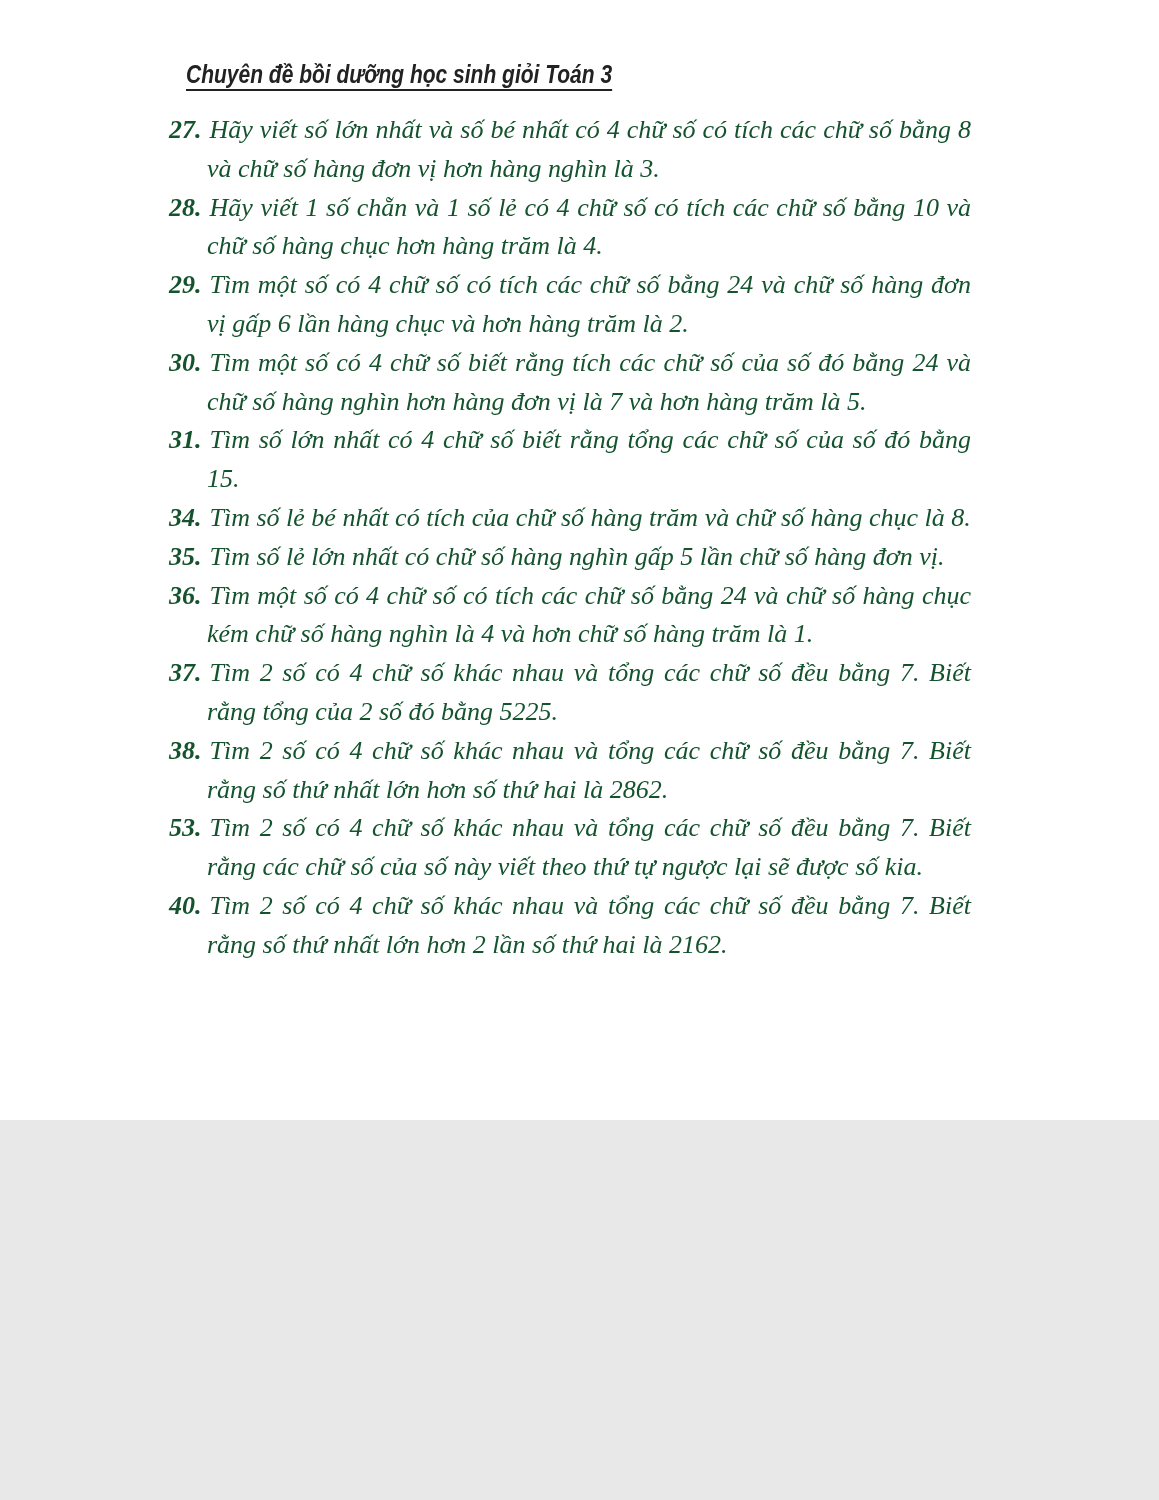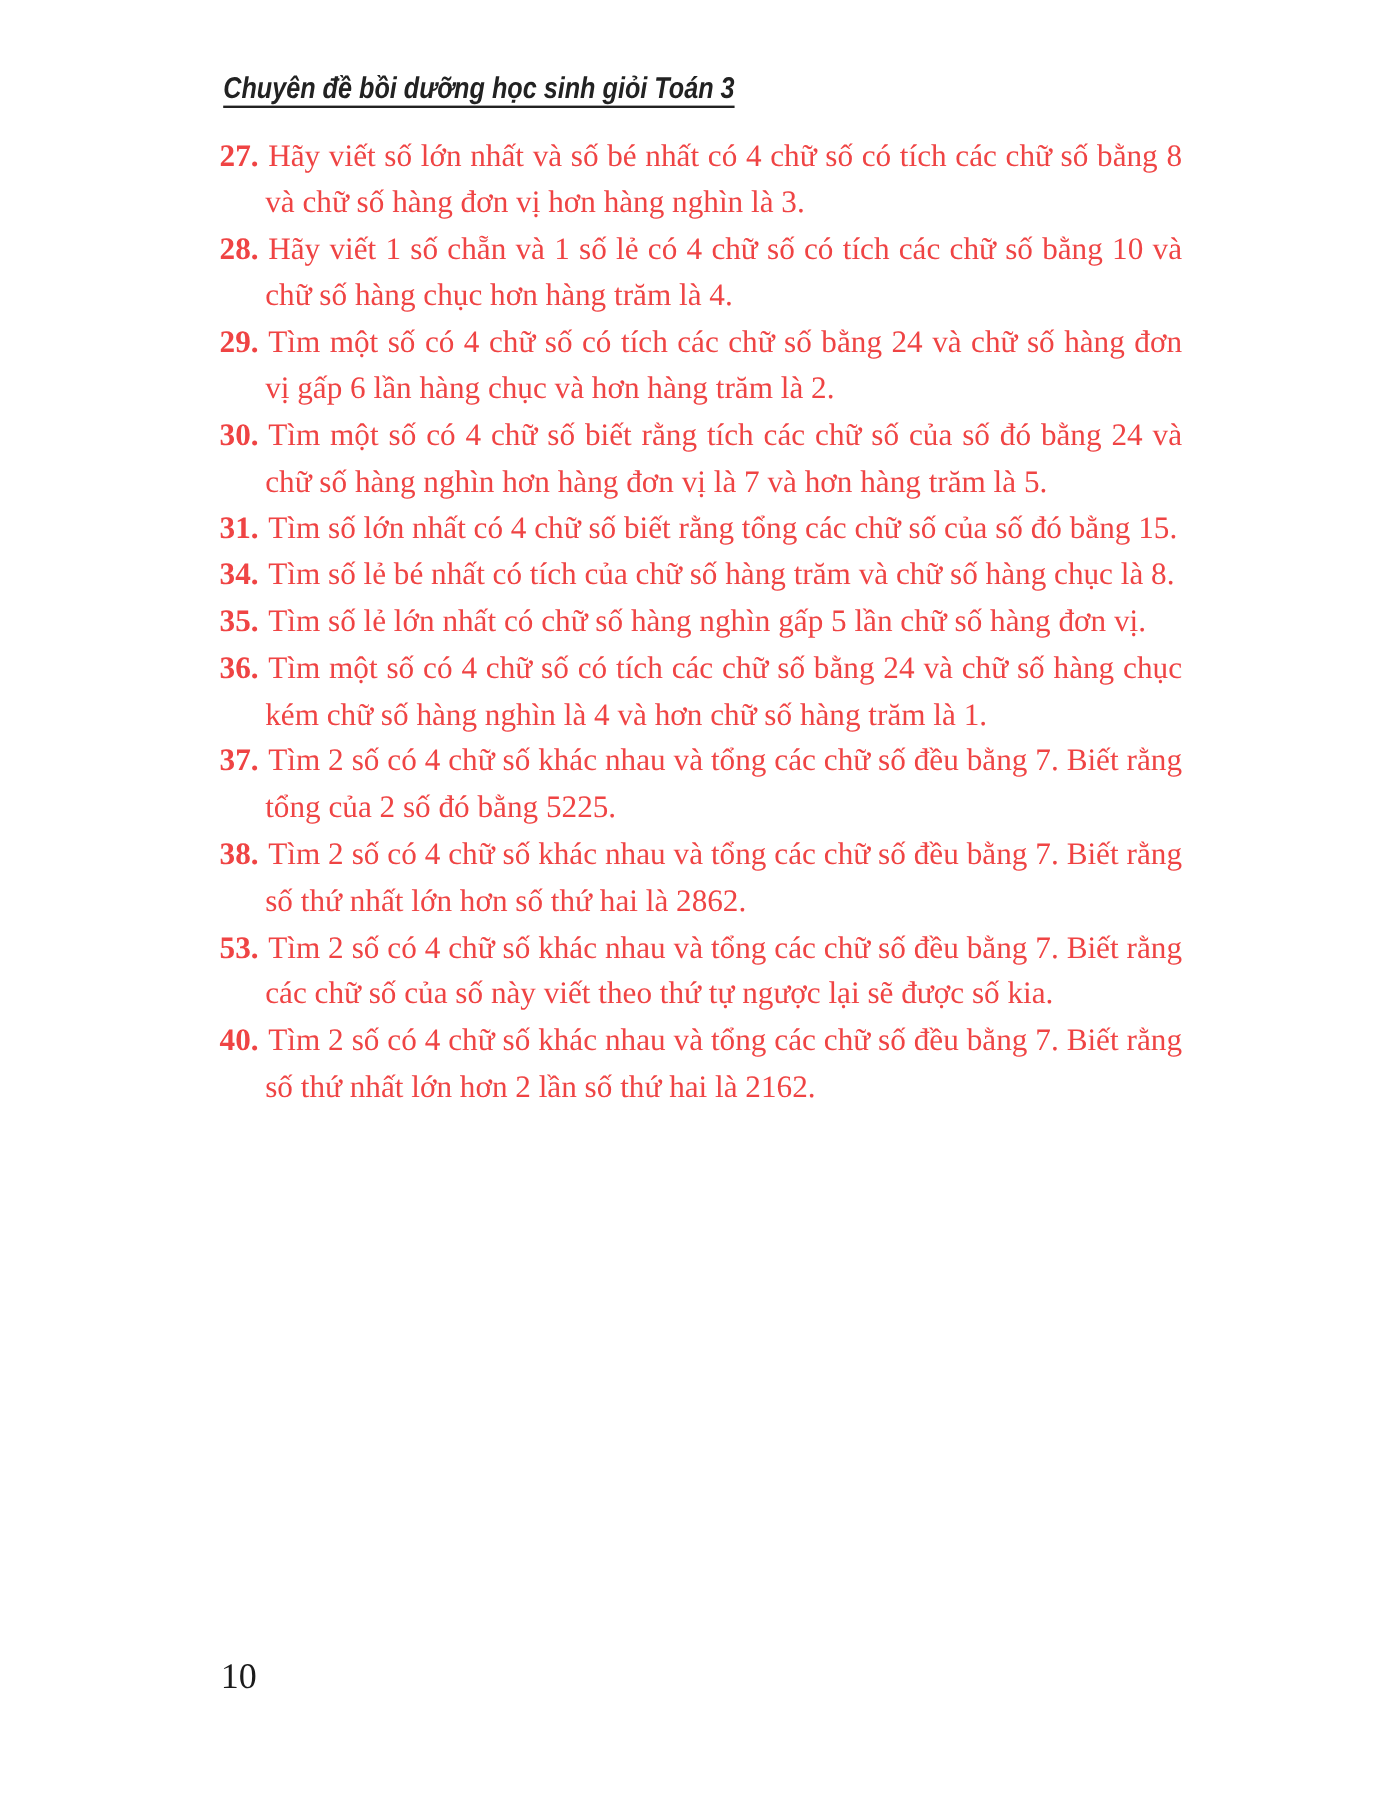--- a/index.html
+++ b/index.html
@@ -3,21 +3,21 @@
 <meta charset="utf-8">
 <style>
   html, body {
     margin: 0;
     padding: 0;
     background: #e8e8e8;
   }
   .page {
     position: relative;
     width: 1159px;
-    height: 1500px;
+    height: 1120px;
     margin: 0 auto;
     background: #ffffff;
     color: #1b1b1b;
     overflow: hidden;
   }
   .running-head {
     position: absolute;
     left: 186px;
     top: 60px;
     font-family: "Liberation Sans", sans-serif;
@@ -27,27 +27,28 @@
     color: #222222;
     white-space: nowrap;
     transform: scaleX(0.84);
     transform-origin: left center;
     text-decoration: underline;
     text-decoration-thickness: 2px;
     text-underline-offset: 6px;
   }
   .problem-list {
     position: absolute;
-    left: 183px;
+    left: 169px;
     top: 111px;
     width: 802px;
     font-family: "Liberation Serif", serif;
     font-size: 26px;
     line-height: 38.8px;
-    color: #ef4444;
+    color: #14532d;
+    font-style: italic;
   }
   .problem {
     padding-left: 38px;
     text-indent: -38px;
     text-align: justify;
     margin: 0;
   }
   .pnum {
     font-weight: bold;
     margin-right: 8px;

